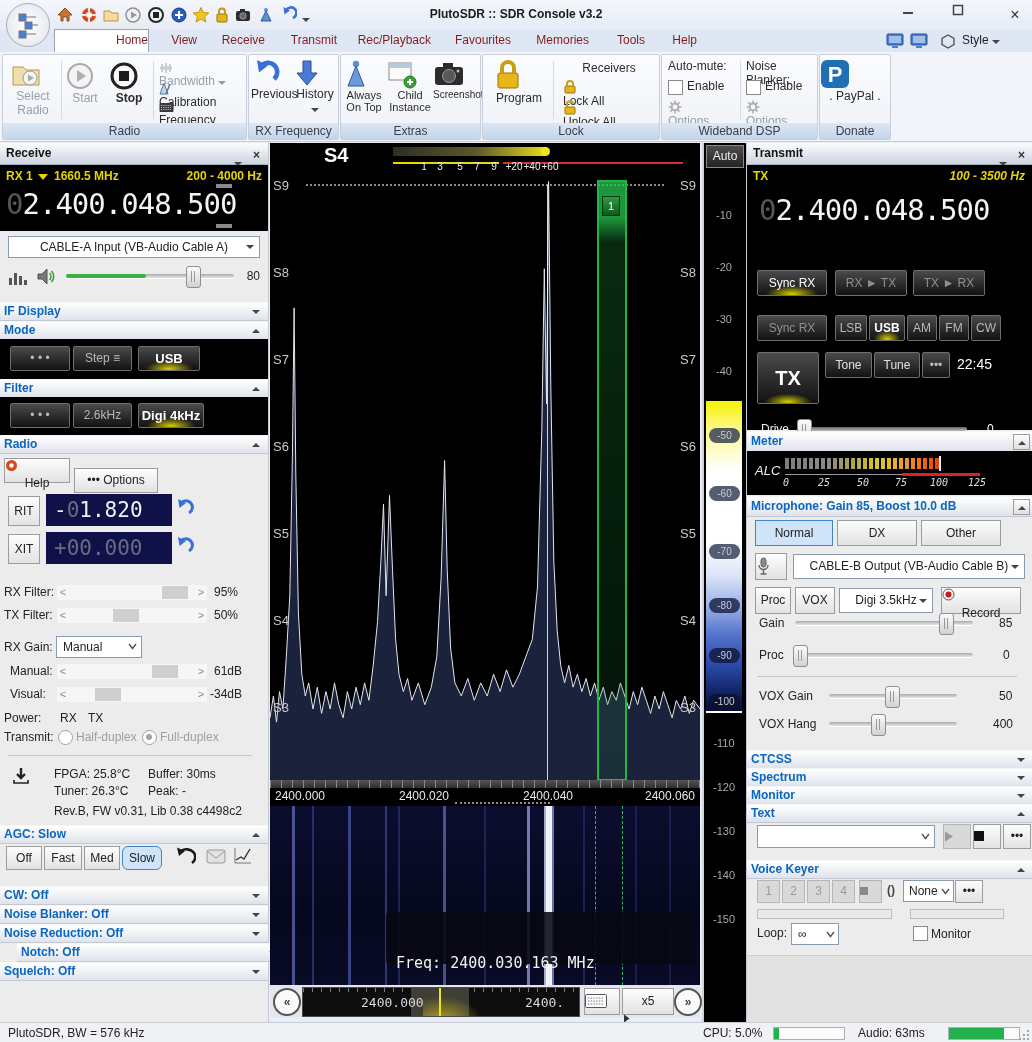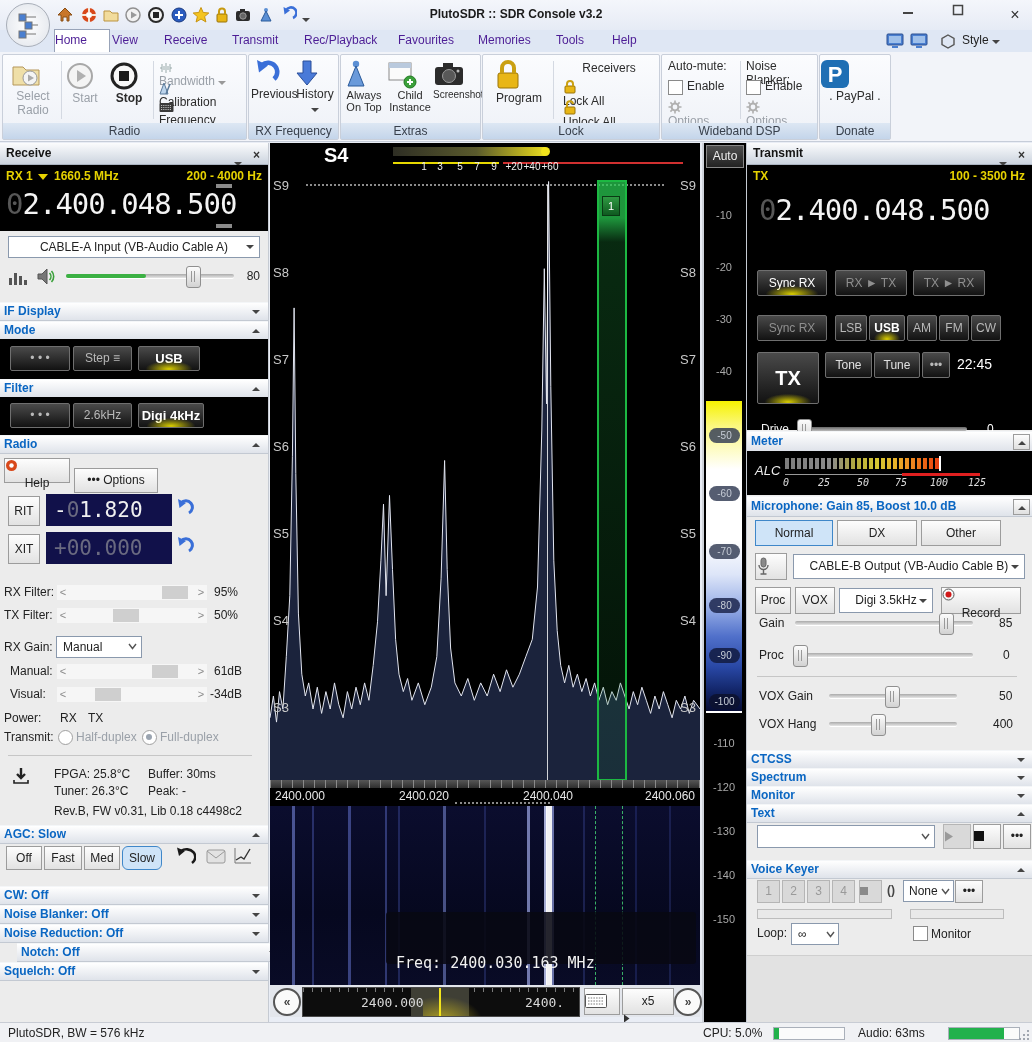--- a/index.html
+++ b/index.html
@@ -7,21 +7,21 @@
        font-family:"Liberation Sans",sans-serif;font-size:12px;color:#222;}
   .abs{position:absolute;}
   .tc{text-align:center;}
   .mono{font-family:"DejaVu Sans Mono",monospace;}
   
   .cd{display:inline-block;width:0;height:0;border-left:4px solid transparent;border-right:4px solid transparent;border-top:4px solid #444;}
   .cu{display:inline-block;width:0;height:0;border-left:4px solid transparent;border-right:4px solid transparent;border-bottom:4px solid #444;}
   
   #titlebar{left:0;top:0;width:1032px;height:30px;background:linear-gradient(#f4f6fb,#e6ebf5);}
   #tabrow{left:0;top:30px;width:1032px;height:22px;background:#dfe7f4;border-bottom:1px solid #c2cbdc;}
-  .tab{position:absolute;top:0;height:21px;line-height:21px;text-align:left;color:#4c1d95;}
+  .tab{position:absolute;top:0;height:21px;line-height:21px;text-align:right;color:#7f1d1d;padding-left:39px;}
   .tab.active{background:#fff;border:1px solid #98a3b8;border-bottom:none;top:-1px;height:23px;}
   .qicon{position:absolute;top:6px;width:20px;height:18px;}
   .winbtn{position:absolute;top:4px;width:30px;height:22px;text-align:center;line-height:22px;color:#333;font-size:14px;}
   
   #ribbon{left:0;top:52px;width:1032px;height:89px;background:#f2f4f9;border-bottom:1px solid #c6cdd9;}
   .rgroup{position:absolute;top:2px;height:84px;border:1px solid #c9cfda;border-radius:2px;background:linear-gradient(#fbfcfe,#eef1f7);}
   .rlabel{position:absolute;left:0;right:0;bottom:0;height:16px;line-height:16px;text-align:center;color:#38404c;background:linear-gradient(#dde7f3,#c4d5ea);}
   .vsep{position:absolute;top:6px;bottom:20px;width:1px;background:#d4d9e2;}
   .rtxt{color:#2c2c2c}.rdis{color:#9aa0a8}
   
@@ -451,21 +451,21 @@
     <span class="abs" style="left:160px;top:587px;color:#9aa0a8;">Full-duplex</span>
     <div class="abs" style="left:8px;top:612px;width:244px;border-top:1px solid #c6c6c6;"></div>
     <svg class="abs" style="left:12px;top:624px;" width="18" height="18">
         <path d="M9 1 v9 M5 7 l4 4 4-4" stroke="#222" stroke-width="2.4" fill="none"></path>
         <path d="M2 13 v3 h14 v-3" stroke="#222" stroke-width="1.6" fill="none"></path>
       </svg>
     <span class="abs" style="left:54px;top:624px;">FPGA: 25.8°C</span>
     <span class="abs" style="left:148px;top:624px;">Buffer: 30ms</span>
     <span class="abs" style="left:54px;top:641px;">Tuner: 26.3°C</span>
     <span class="abs" style="left:148px;top:641px;">Peak: -</span>
-    <span class="abs" style="left:54px;top:661px;">Rev.B, FW v0.31, Lib 0.18 c4498c2</span>
+    <span class="abs" style="left:54px;top:661px;">Rev.B, FW v0.31, Lib 0.38 c4498c2</span>
     <div class="shdr abs" style="left:0;top:682px;width:264px;height:17px;"><span>AGC: Slow</span><span class="abs cu" style="right:8px;top:7px;"></span></div>
     <div class="lbtn" style="left:6px;top:703px;width:34px;height:22px;line-height:22px;">Off</div>
     <div class="lbtn" style="left:44px;top:703px;width:36px;height:22px;line-height:22px;">Fast</div>
     <div class="lbtn" style="left:84px;top:703px;width:34px;height:22px;line-height:22px;">Med</div>
     <div class="lbtn sel" style="left:122px;top:703px;width:38px;height:22px;line-height:22px;border-radius:6px;">Slow</div>
     <svg class="abs" style="left:172px;top:704px;" width="24" height="20">
         <path d="M20 16 A8 7 0 1 0 9 4" stroke="#1a1a1a" stroke-width="2.6" fill="none"></path>
         <path d="M5 0.5 L13 4 L7 9 Z" fill="#1a1a1a"></path>
       </svg>
     <svg class="abs" style="left:206px;top:706px;" width="20" height="15">
@@ -603,21 +603,21 @@
   </div>
 
   <div class="abs" style="left:746px;top:143px;width:286px;height:879px;background:#ececec;border-left:1px solid #c5cad2;">
     <div class="phdr abs" style="left:0;top:0;width:280px;height:21px;">
       <span>Transmit</span>
       <span class="abs" style="right:26px;top:9px;"><span class="cd"></span></span>
       <span class="abs" style="right:8px;top:2px;font-weight:bold;color:#333;">×</span>
     </div>
     <div class="abs" style="left:0;top:22px;width:286px;height:265px;background:#000;">
       <span class="abs" style="left:6px;top:4px;color:#e6d200;font-weight:bold;">TX</span>
-      <span class="abs" style="right:8px;top:4px;color:#e6d200;font-weight:bold;">100 - 3500 Hz</span>
+      <span class="abs" style="right:8px;top:4px;color:#e6d200;font-weight:bold;font-style:italic;">100 - 3500 Hz</span>
       <div class="abs mono" style="left:12px;top:28px;font-size:29px;letter-spacing:-1px;"><span style="color:#575757;">0</span><span style="color:#f4f4f4;">2.400.048.500</span></div>
       <div class="dbtn on" style="left:10px;top:105px;width:68px;height:24px;line-height:24px;font-weight:normal;">Sync RX</div>
       <div class="dbtn" style="left:88px;top:105px;width:70px;height:24px;line-height:24px;color:#8f8f8f;">RX ► TX</div>
       <div class="dbtn" style="left:166px;top:105px;width:70px;height:24px;line-height:24px;color:#8f8f8f;">TX ► RX</div>
       <div class="dbtn" style="left:10px;top:150px;width:68px;height:24px;line-height:24px;color:#8f8f8f;">Sync RX</div>
       <div class="dbtn" style="left:88px;top:150px;width:30px;height:24px;line-height:24px;">LSB</div>
       <div class="dbtn on" style="left:122px;top:150px;width:34px;height:24px;line-height:24px;">USB</div>
       <div class="dbtn" style="left:160px;top:150px;width:28px;height:24px;line-height:24px;">AM</div>
       <div class="dbtn" style="left:192px;top:150px;width:28px;height:24px;line-height:24px;">FM</div>
       <div class="dbtn" style="left:224px;top:150px;width:28px;height:24px;line-height:24px;">CW</div>

